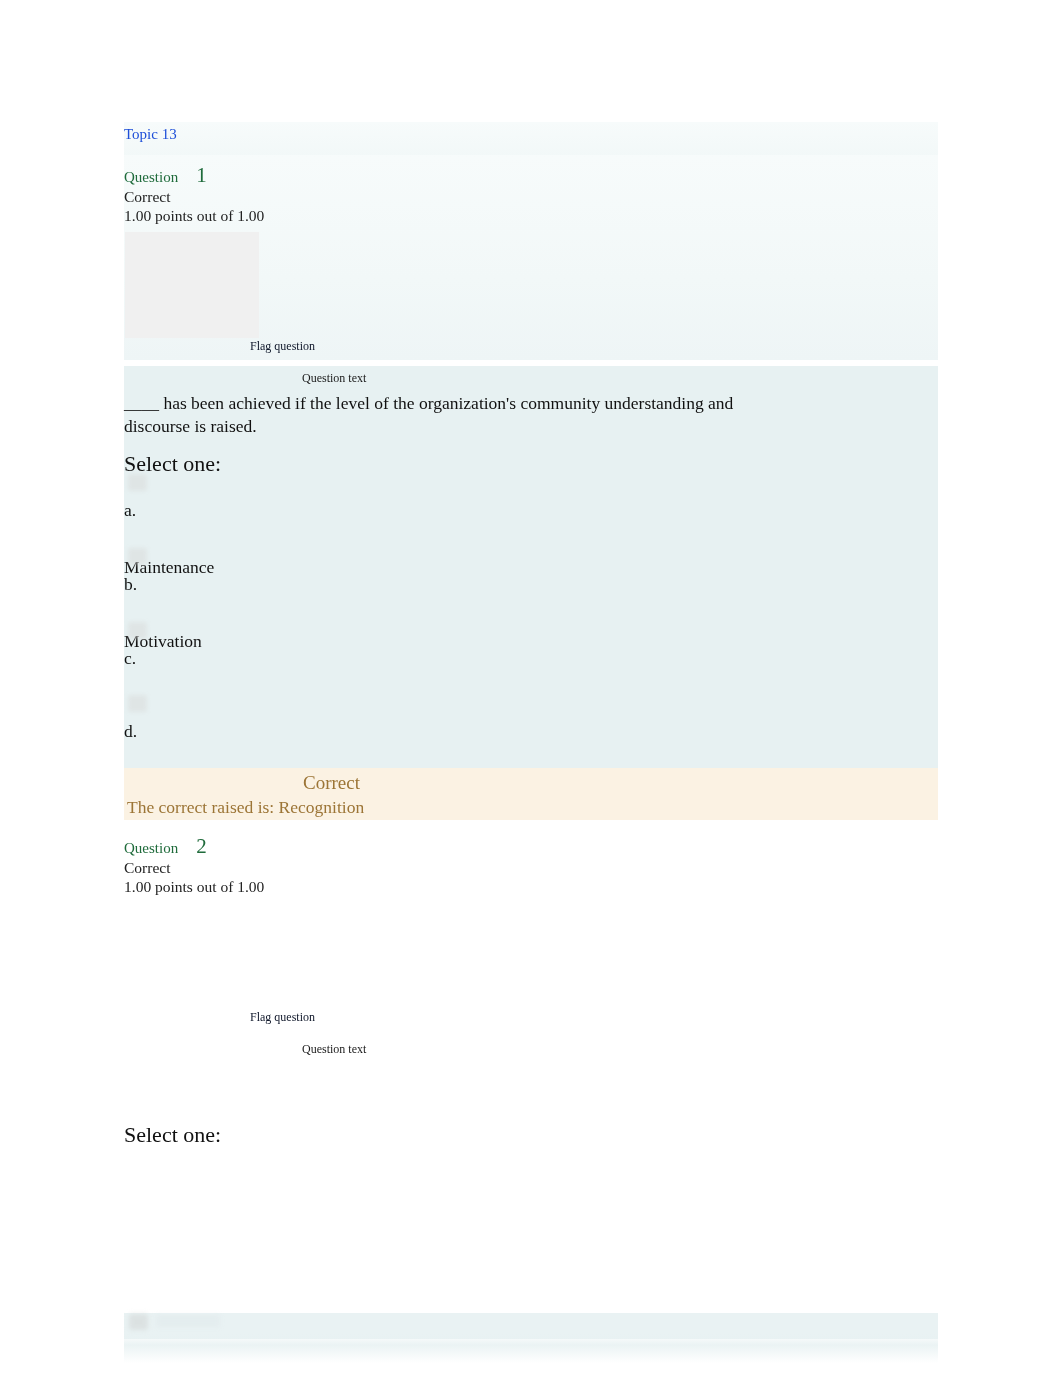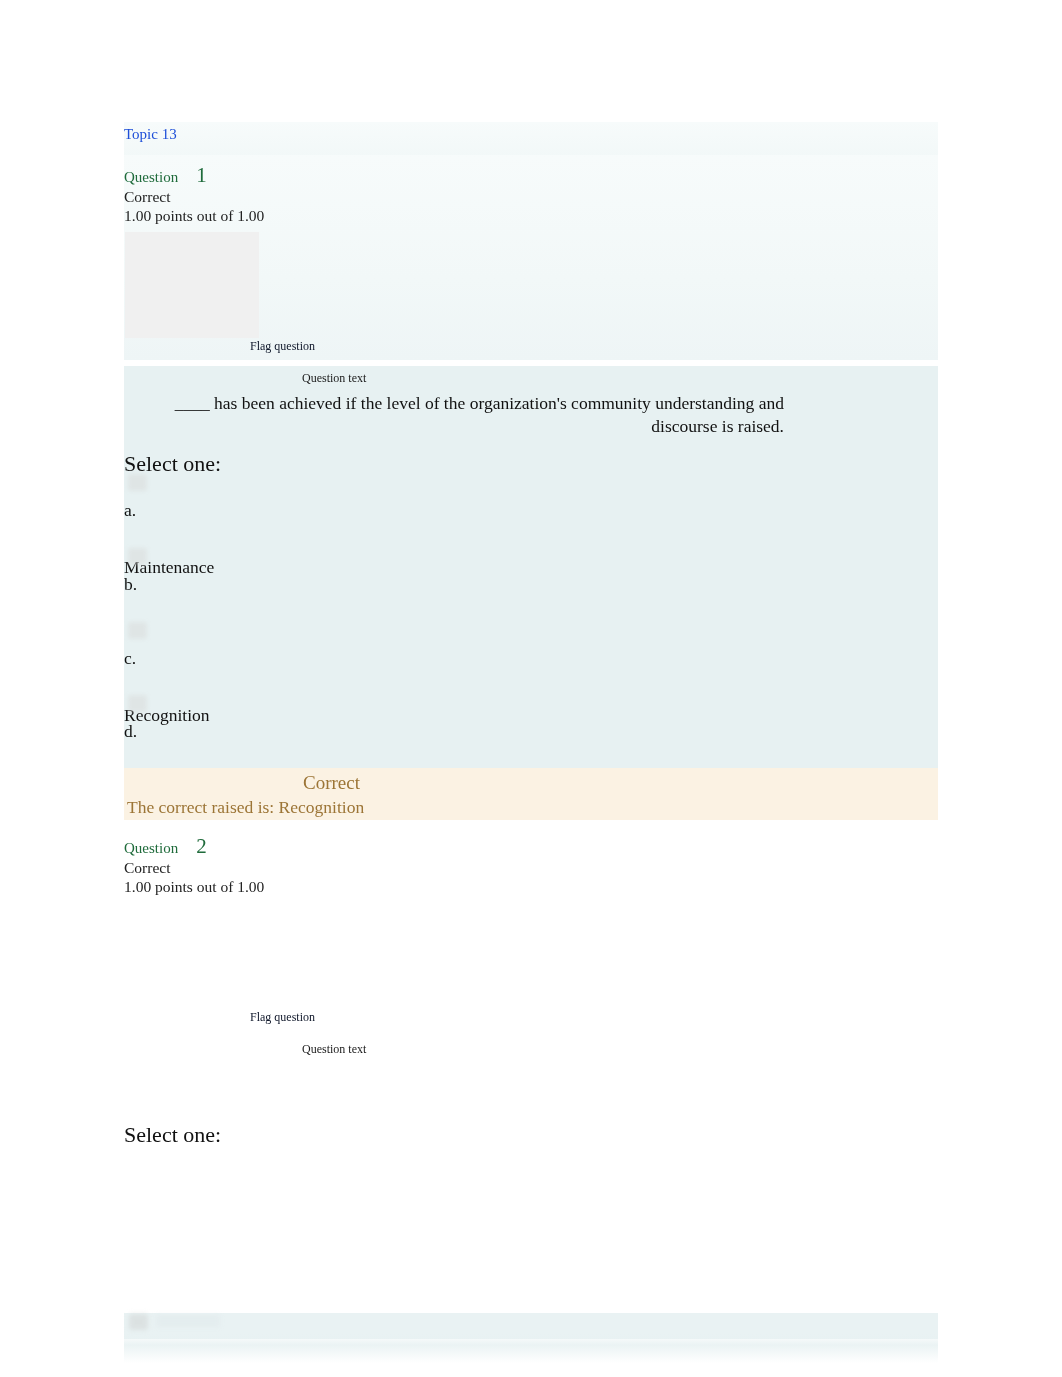--- a/index.html
+++ b/index.html
@@ -184,43 +184,43 @@
   <div style="position:absolute; left:250px; top:336px;">
     <span class="flag-text">Flag question</span>
   </div>
 
   <div class="block tint-body" style="top:366px; height:402px;"></div>
 
   <div style="position:absolute; left:302px; top:368px;">
     <span class="qtext-title">Question text</span>
   </div>
 
-  <div class="block" style="top:392px; width:660px;text-align:right;">
+  <div class="block" style="top:392px; width:660px;">
     <div class="qtext-body">____ has been achieved if the level of the organization's community understanding and discourse is raised.</div>
   </div>
 
   <div class="block" style="top:451px;">
     <span class="select-one">Select one:</span>
   </div>
 
   <div style="position:absolute; left:124px; top:474px; width:500px;">
     <div class="radio-ph" style="margin-left:4px;"></div>
     <div class="opt-letter" style="margin-top:8px;">a.</div>
     <div class="opt-label">Maintenance</div>
   </div>
 
   <div style="position:absolute; left:124px; top:548px; width:500px;">
     <div class="radio-ph" style="margin-left:4px;"></div>
     <div class="opt-letter" style="margin-top:8px;">b.</div>
+    <div class="opt-label">Motivation</div>
   </div>
 
   <div style="position:absolute; left:124px; top:622px; width:500px;">
     <div class="radio-ph" style="margin-left:4px;"></div>
     <div class="opt-letter" style="margin-top:8px;">c.</div>
-    <div class="opt-label">Recognition</div>
   </div>
 
   <div style="position:absolute; left:124px; top:695px; width:500px;">
     <div class="radio-ph" style="margin-left:4px;"></div>
     <div class="opt-letter" style="margin-top:8px;">d.</div>
     <div class="opt-label">Accountability</div>
   </div>
 
   <div class="block tint-feedback" style="top:768px; height:52px;"></div>
 

